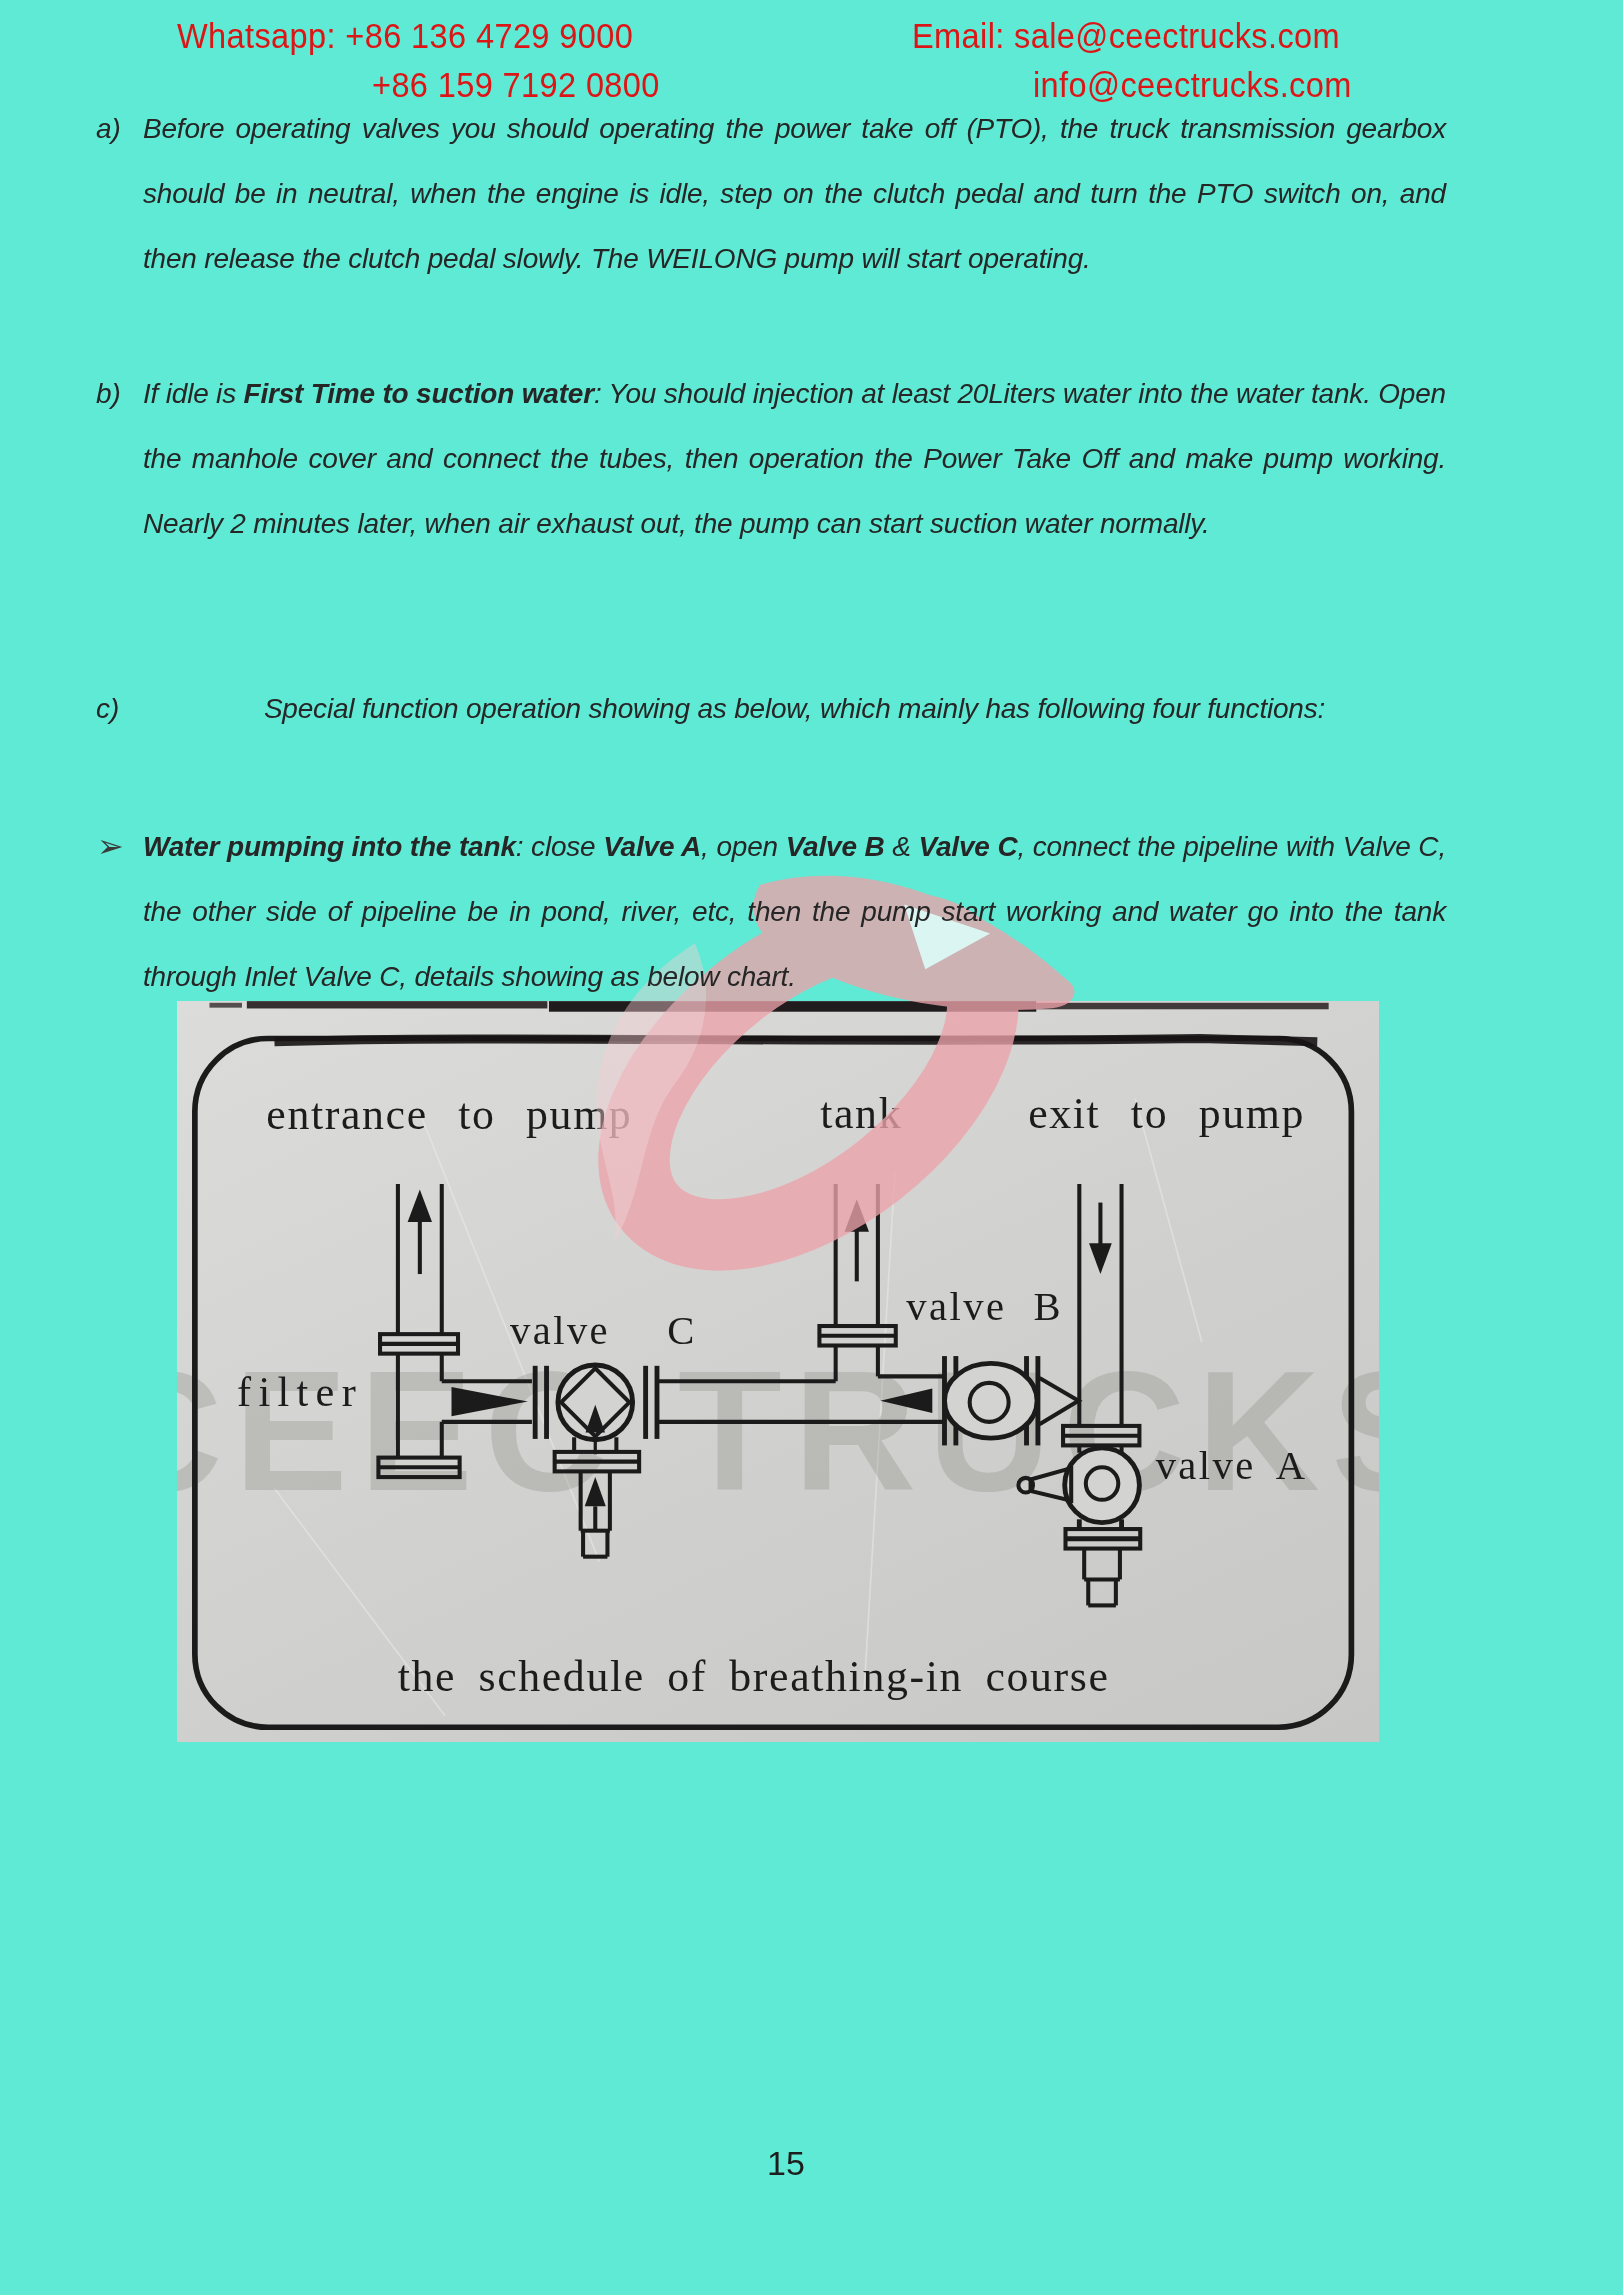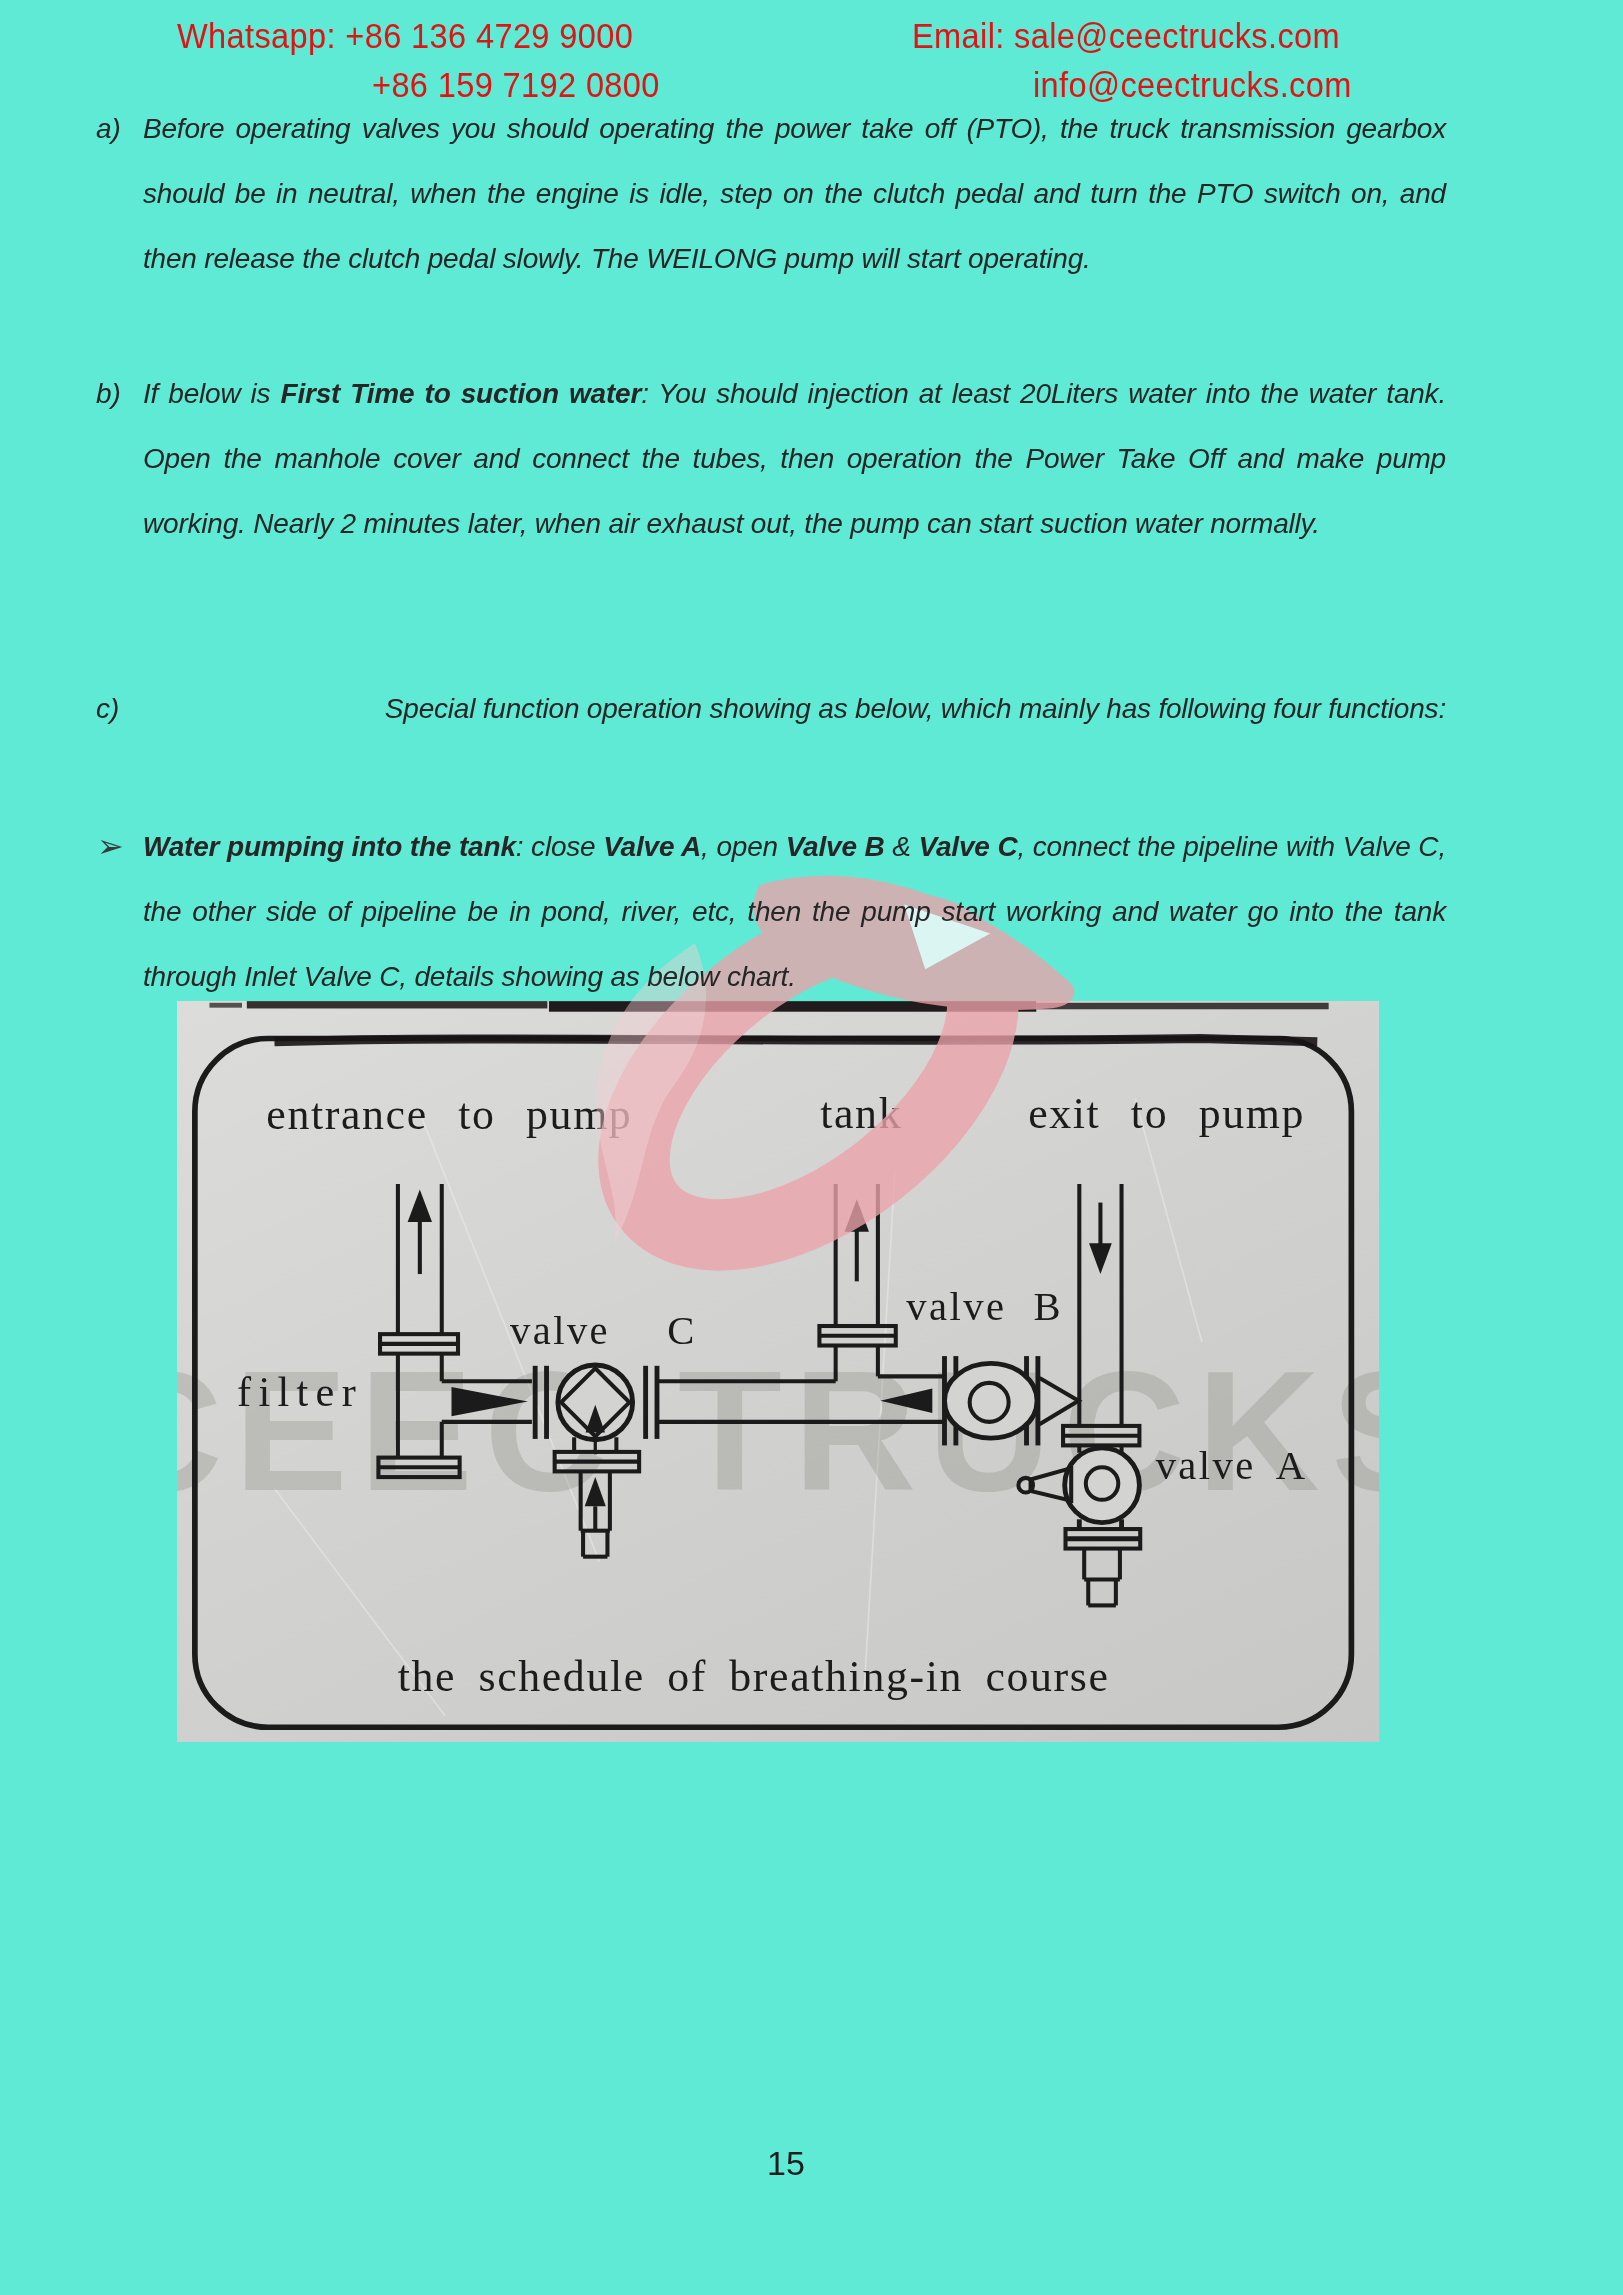--- a/index.html
+++ b/index.html
@@ -25,21 +25,21 @@
   .para-label{
     position:absolute;left:96px;width:57px;
     font-style:italic;font-size:28px;color:#262626;line-height:65px;
   }
   .para-body{
     position:absolute;left:143px;width:1303px;
     font-style:italic;font-size:28px;color:#262626;line-height:65px;
     text-align:justify;letter-spacing:-0.2px;
     z-index:3;
   }
-  .para-body.nojust{text-align:right;}
+  .para-body.nojust{text-align:center;}
   .para-body .b{font-weight:bold;}
   .bullet-marker{
     position:absolute;left:97px;width:57px;
     font-size:32px;color:#3a3a3a;line-height:65px;z-index:3;
   }
   
   .logo-watermark{
     position:absolute;left:451px;top:846px;width:650px;height:503px;
     z-index:2;pointer-events:none;
   }
@@ -67,21 +67,21 @@
 
   <div class="hdr" style="left:177px;top:18px">Whatsapp: +86 136 4729 9000</div>
   <div class="hdr" style="left:372px;top:67px">+86 159 7192 0800</div>
   <div class="hdr" style="left:912px;top:18px">Email: sale@ceectrucks.com</div>
   <div class="hdr" style="left:1033px;top:67px">info@ceectrucks.com</div>
 
   <div class="para-label" style="top:96px">a)</div>
   <div class="para-body" style="top:96px"><span>Before operating valves you should operating the power take off (PTO), the truck transmission gearbox should be in neutral, when the engine is idle, step on the clutch pedal and turn the PTO switch on, and then release the clutch pedal slowly. The WEILONG pump will start operating.</span></div>
 
   <div class="para-label" style="top:361px">b)</div>
-  <div class="para-body" style="top:361px"><span>If below is </span><span class="b">First Time to suction water</span><span>: You should injection at least 20Liters water into the water tank. Open the manhole cover and connect the tubes, then operation the Power Take Off and make pump working. Nearly 2 minutes later, when air exhaust out, the pump can start suction water normally.</span></div>
+  <div class="para-body" style="top:361px"><span>If idle is </span><span class="b">First Time to suction water</span><span>: You should injection at least 20Liters water into the water tank. Open the manhole cover and connect the tubes, then operation the Power Take Off and make pump working. Nearly 2 minutes later, when air exhaust out, the pump can start suction water normally.</span></div>
 
   <div class="para-label" style="top:676px">c)</div>
   <div class="para-body nojust" style="top:676px"><span>Special function operation showing as below, which mainly has following four functions:</span></div>
 
   <div class="bullet-marker" style="top:814px">➢</div>
   <div class="para-body" style="top:814px"><span class="b">Water pumping into the tank</span><span>: close </span><span class="b">Valve A</span><span>, open </span><span class="b">Valve B</span><span> &amp; </span><span class="b">Valve C</span><span>, connect the pipeline with Valve C, the other side of pipeline be in pond, river, etc, then the pump start working and water go into the tank through Inlet Valve C, details showing as below chart.</span></div>
 
   <svg class="logo-watermark" viewBox="0 0 800 620">
     <g opacity="0.78">
       <ellipse cx="440" cy="290" rx="250" ry="140" fill="none" stroke="#eca3ab" stroke-width="88" transform="rotate(-38 440 290)"></ellipse>

